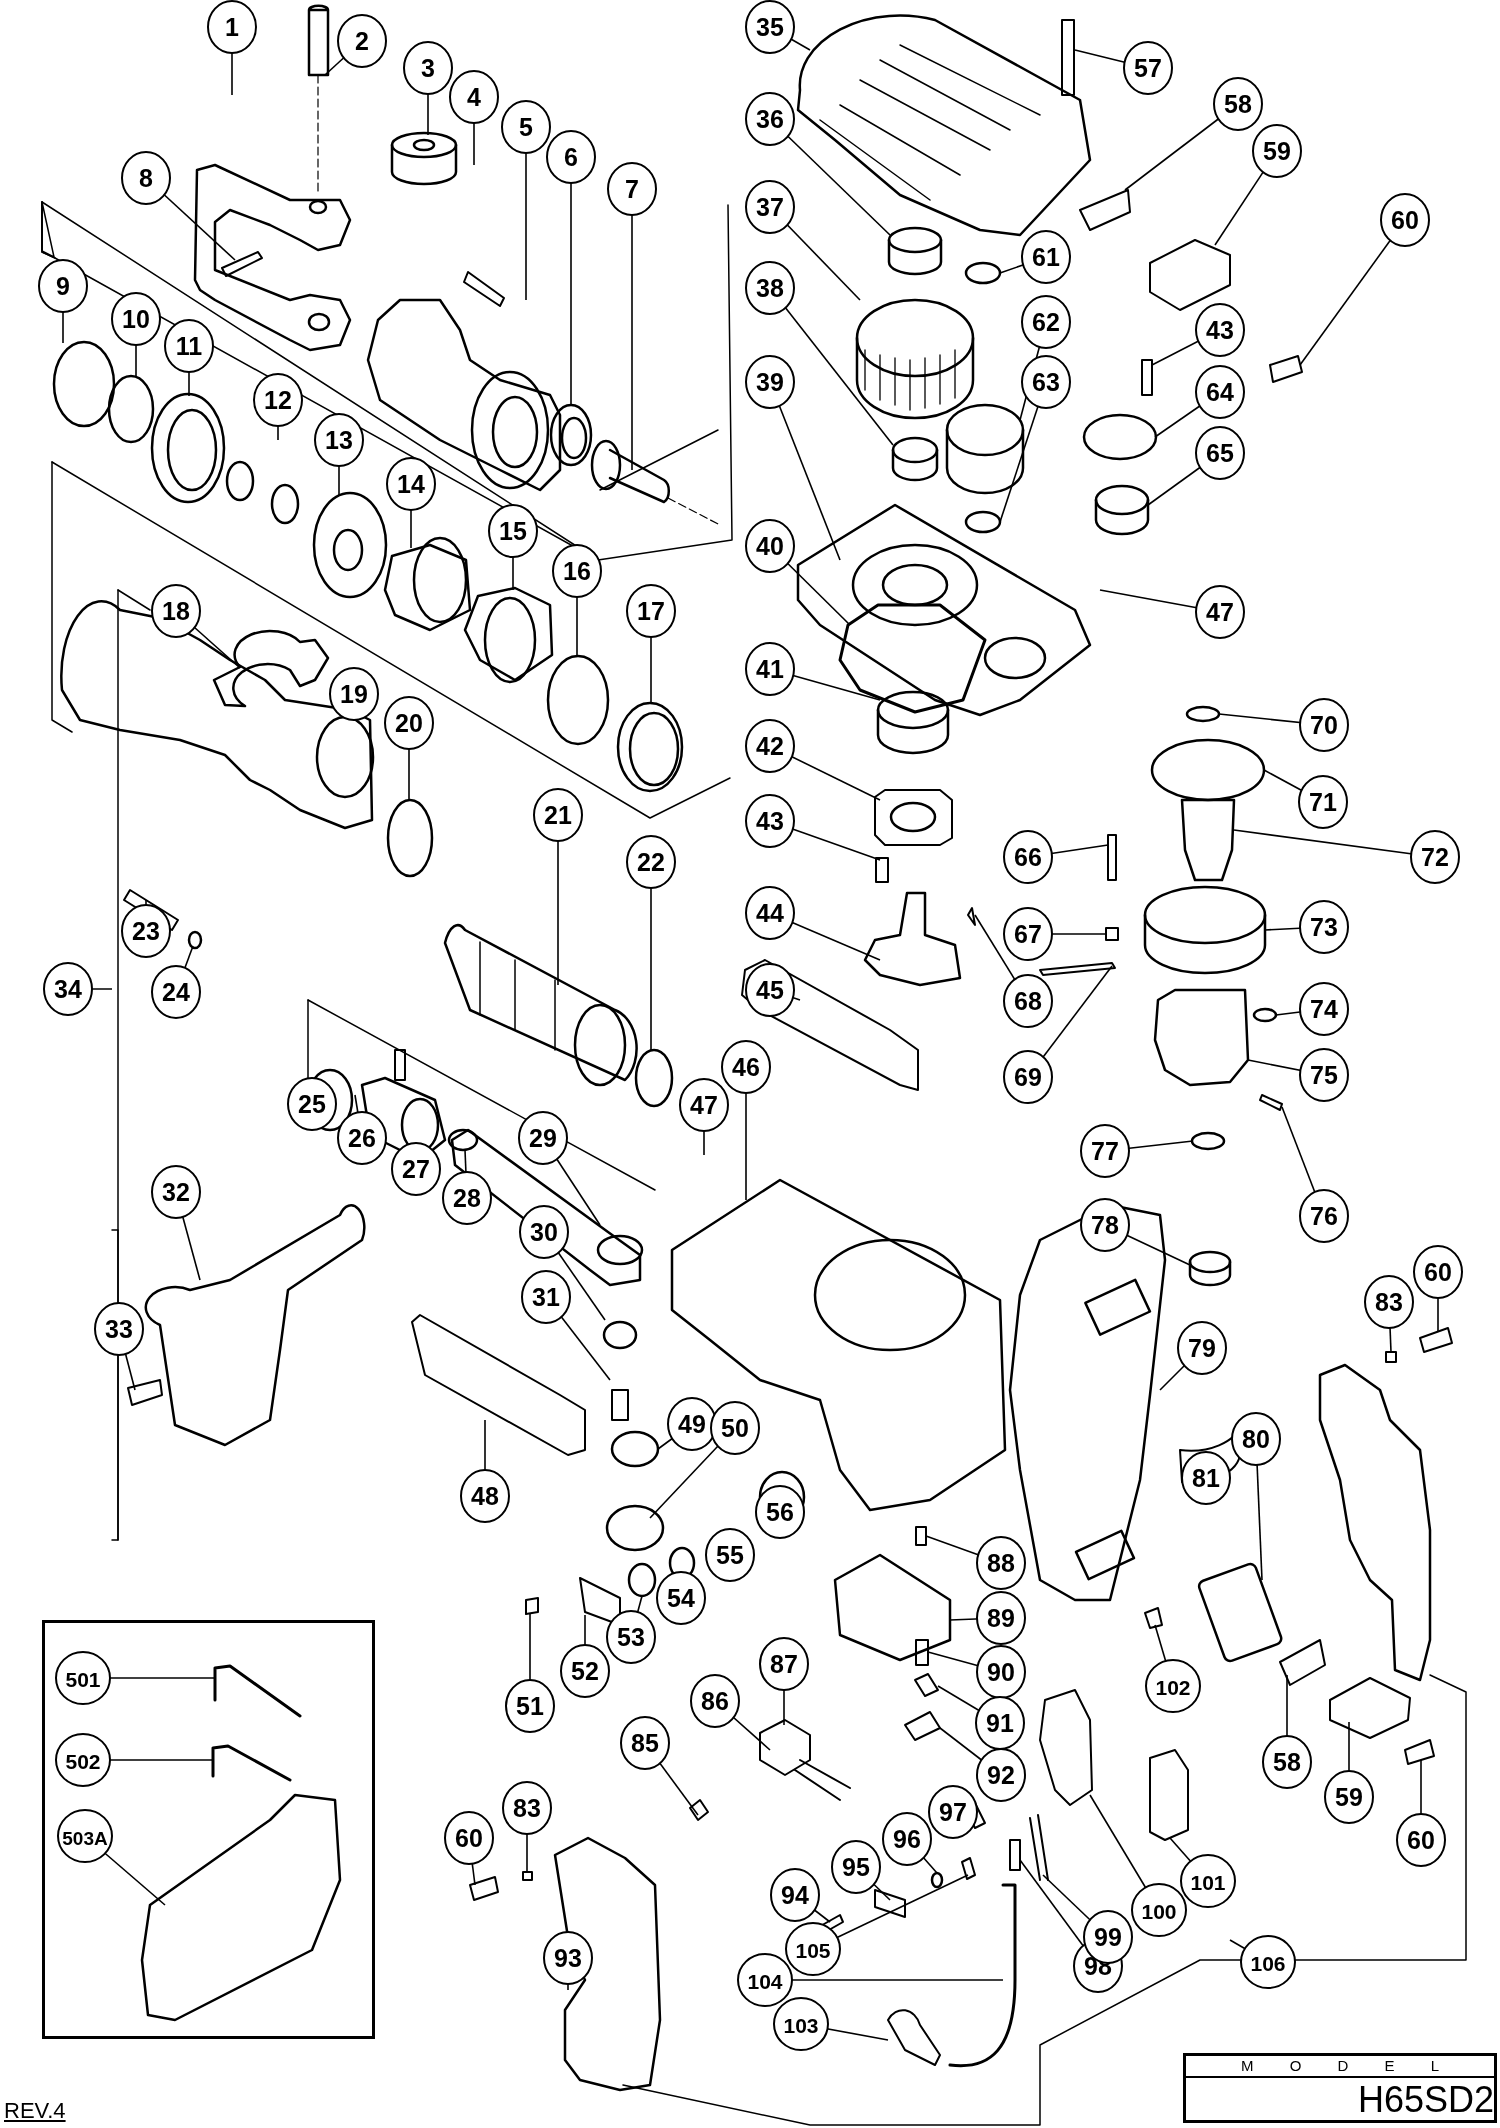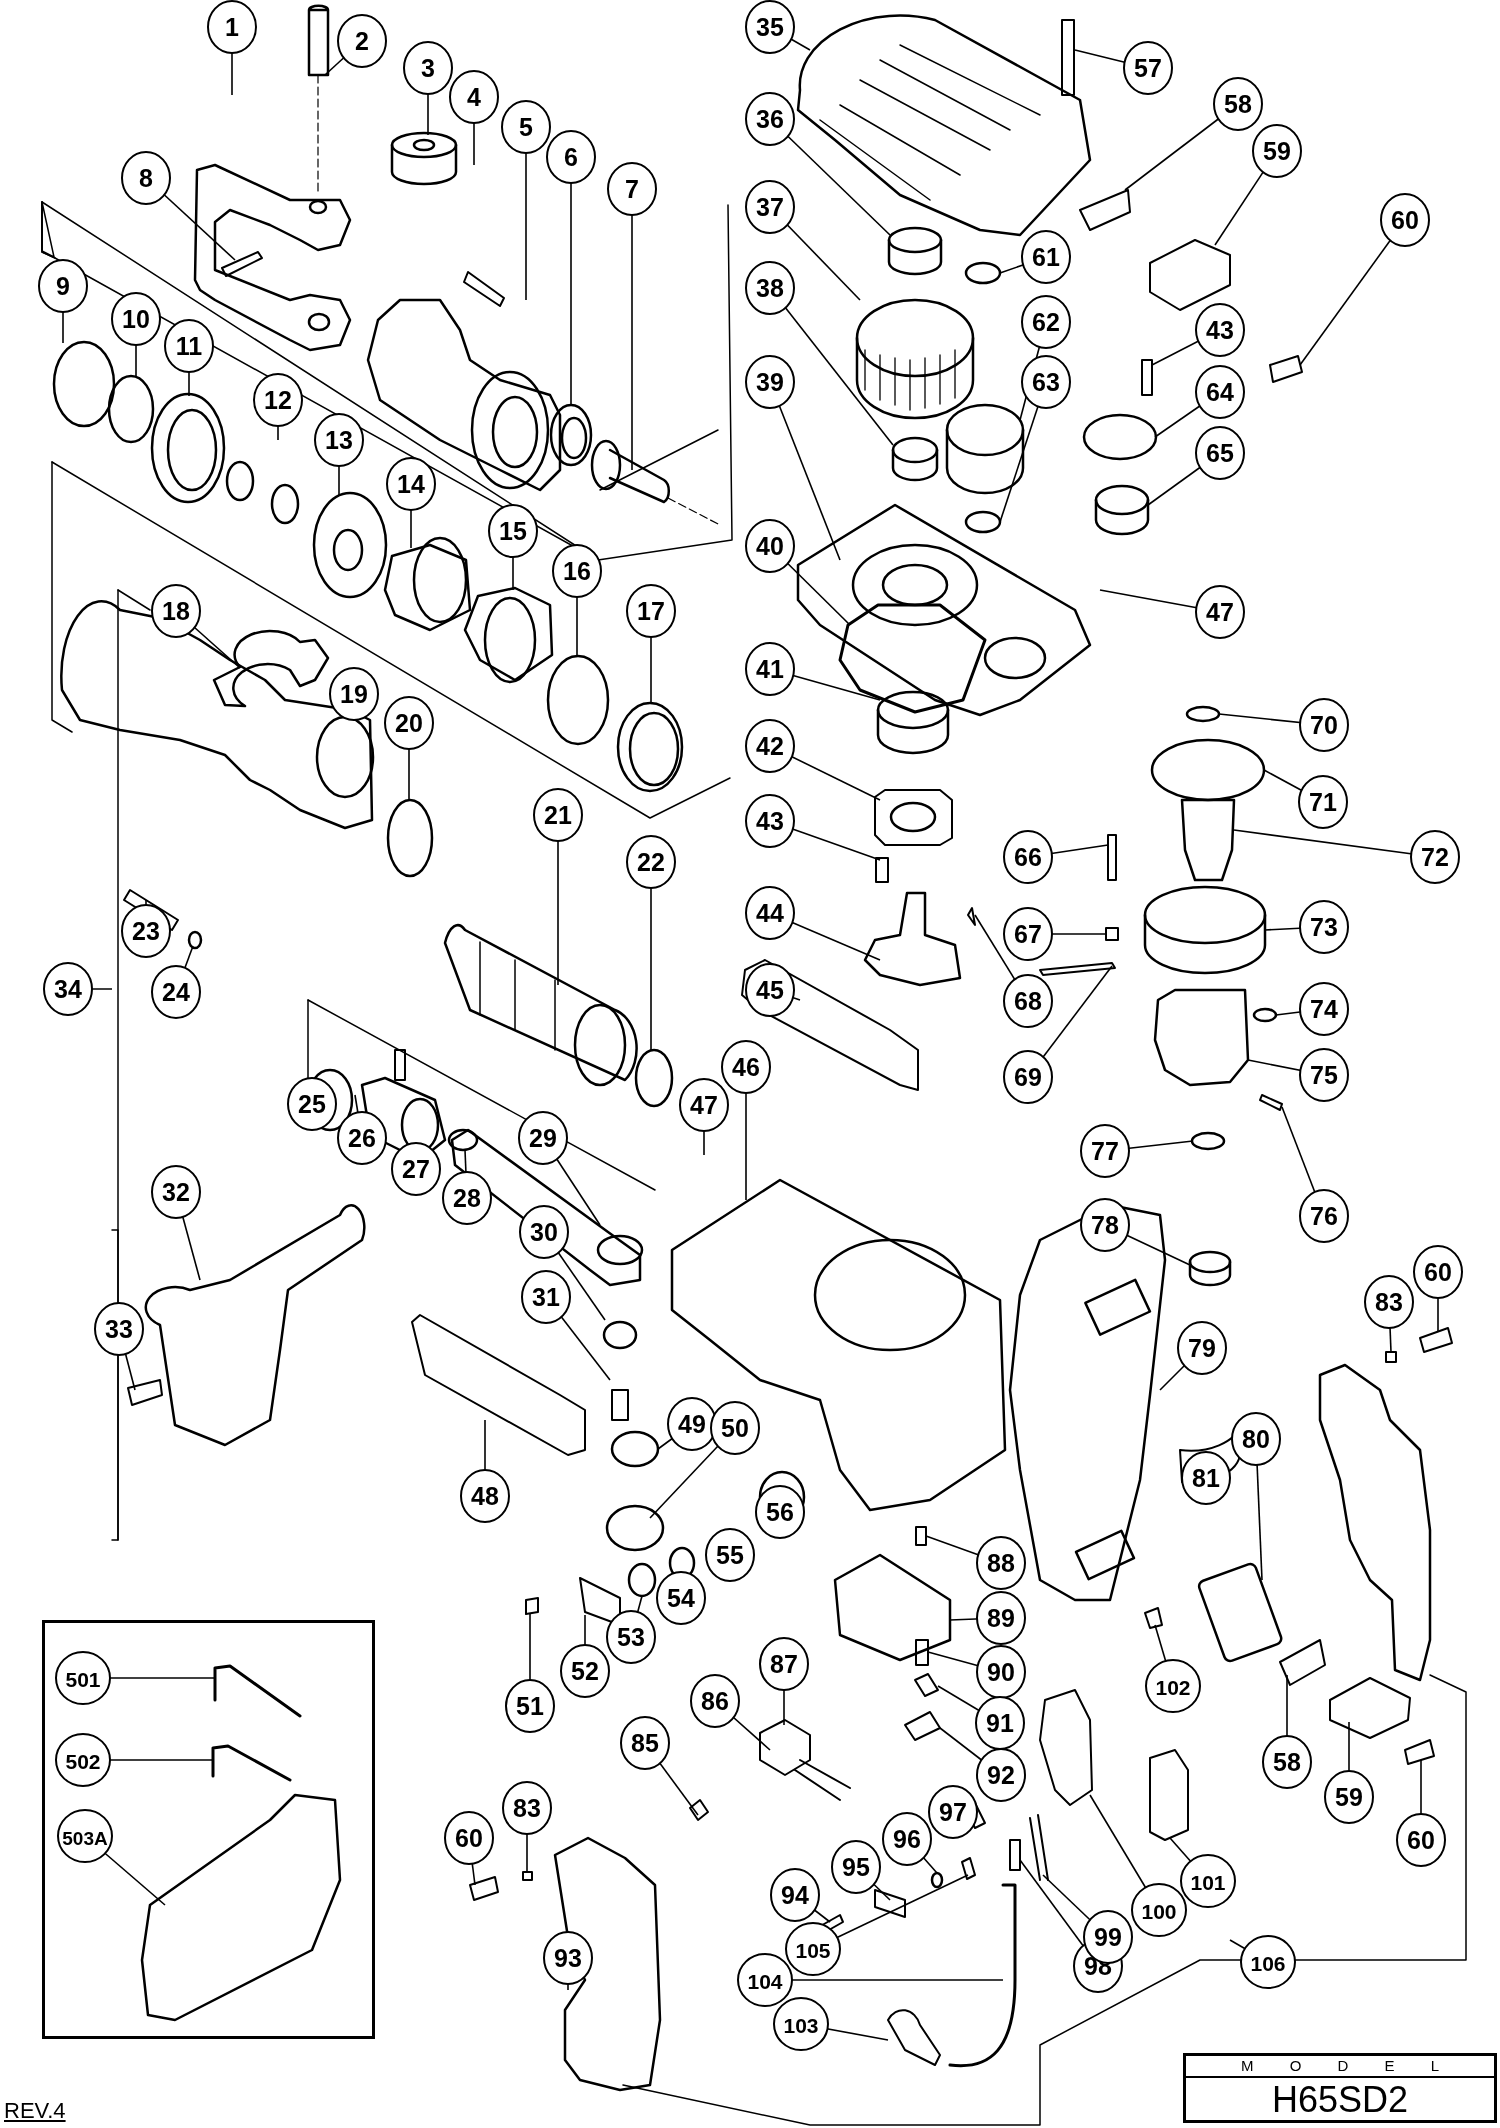--- a/index.html
+++ b/index.html
@@ -6,21 +6,21 @@
   body { width: 1500px; height: 2128px; position: relative; overflow: hidden;
          font-family: "Liberation Sans", sans-serif; color: #000; }
   #diagram { position: absolute; left: 0; top: 0; width: 1500px; height: 2128px; }
   .callout-label { font-family: "Liberation Sans", sans-serif; font-weight: bold; font-size: 25px; }
   .callout-label.small { font-size: 21px; }
   .callout-label.tiny { font-size: 19px; }
   .model-box { position: absolute; left: 1183px; top: 2053px; width: 314px; height: 70px;
                border: 3px solid #000; box-sizing: border-box; }
   .model-caption { height: 20px; border-bottom: 2px solid #000; text-align: center;
                    font-size: 15px; letter-spacing: 16px; line-height: 20px; padding-left: 16px; }
-  .model-name { text-align: center; font-size: 36px; line-height: 44px; }
+  .model-name { text-align: right; font-size: 36px; line-height: 44px; }
   .rev { position: absolute; left: 4px; top: 2098px; font-size: 22px; text-decoration: underline; }
   .acc-box { position: absolute; left: 42px; top: 1620px; width: 333px; height: 419px;
              border: 3px solid #000; border-right-width: 3px; box-sizing: border-box; }
 </style>
 </head>
 <body>
 
 <svg id="diagram" xmlns="http://www.w3.org/2000/svg" width="1500" height="2128" viewBox="0 0 1500 2128">
   <g id="parts" fill="none" stroke="#000" stroke-width="2.5" stroke-linejoin="round" stroke-linecap="round">
 

